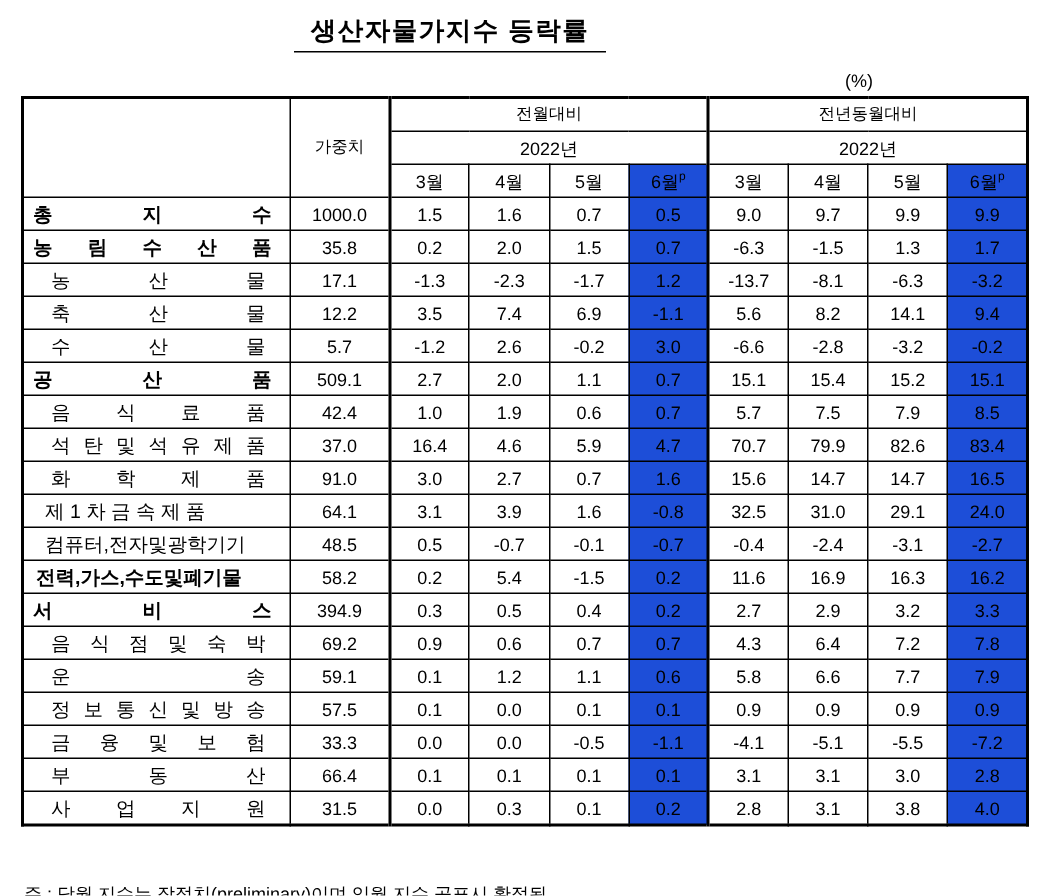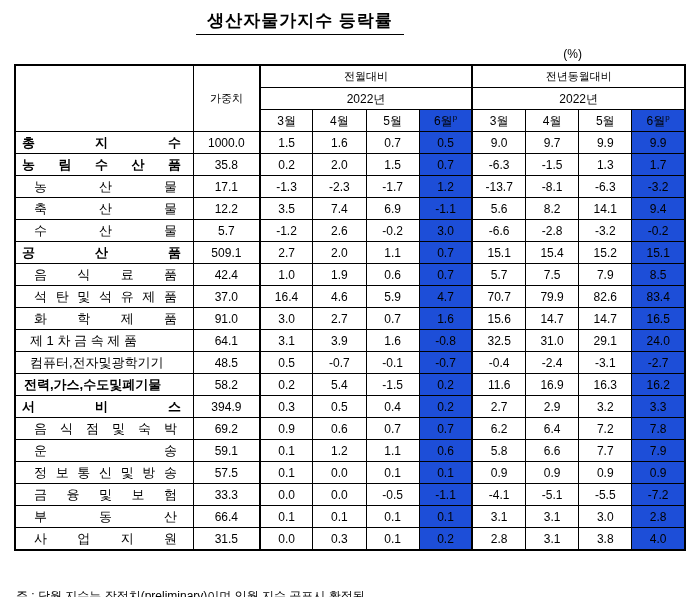--- a/index.html
+++ b/index.html
@@ -413,21 +413,21 @@
               <span class="spread-ch">및</span>
               <span class="spread-ch">숙</span>
               <span class="spread-ch">박</span>
             </div>
           </td>
           <td class="num">69.2</td>
           <td class="num thickleft">0.9</td>
           <td class="num">0.6</td>
           <td class="num">0.7</td>
           <td class="num shade">0.7</td>
-          <td class="num thickleft">6.2</td>
+          <td class="num thickleft">4.3</td>
           <td class="num">6.4</td>
           <td class="num">7.2</td>
           <td class="num shade">7.8</td>
         </tr>
         <tr>
           <td class="rowlabel">
             <div class="spread indent">
               <span class="spread-ch">운</span>
               <span class="spread-ch">송</span>
             </div>

